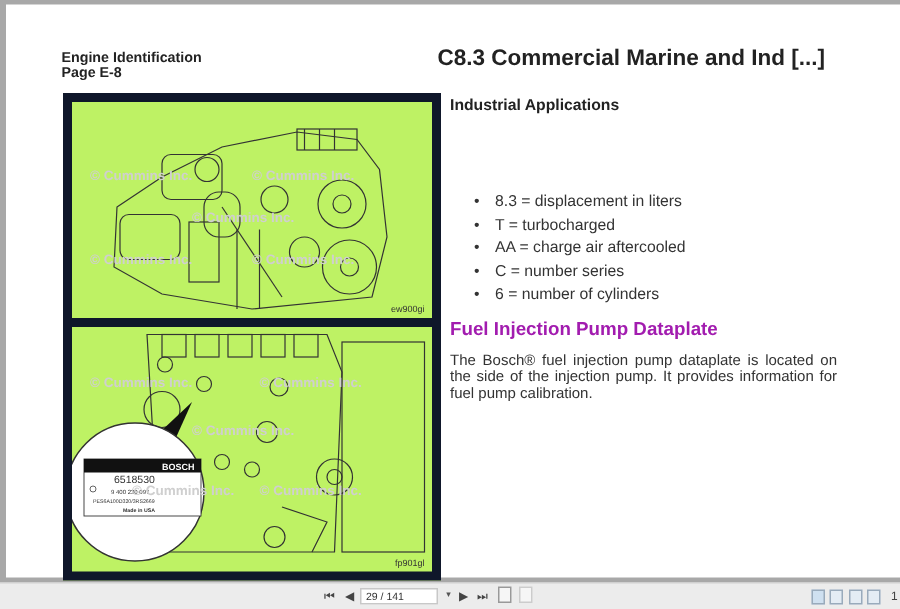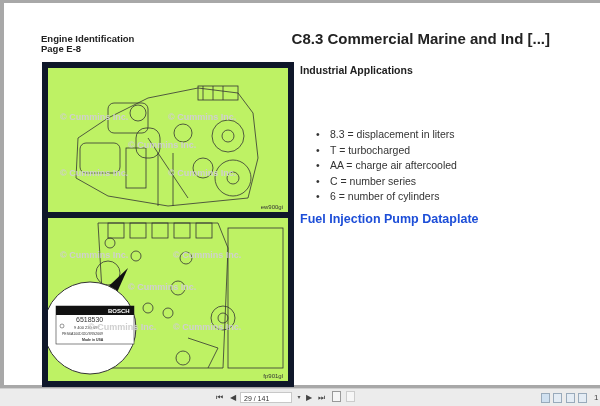--- a/index.html
+++ b/index.html
@@ -11,21 +11,21 @@
   .fig{position:absolute;border:6px solid #0f172a;background:#bef264;overflow:hidden;}
   .fig1{left:38px;top:59px;width:240px;height:144px;}
   .fig2{left:38px;top:209px;width:240px;height:163px;}
   .fig svg{position:absolute;left:0;top:0;}
   .fig-label{position:absolute;right:5px;bottom:2px;font-size:6px;color:#333;}
   .sec1-title{position:absolute;left:296px;top:61px;font-size:10.5px;font-weight:bold;color:#222;}
   .sec1-sub{position:absolute;left:296px;top:76px;font-size:10.5px;color:#333;}
   .bullets{position:absolute;left:296px;top:108px;margin:16px;padding:0;list-style:none;}
   .bullets li{font-size:10.5px;color:#333;height:15.5px;line-height:15.5px;}
   .bullets .dot{display:inline-block;width:14px;}
-  .sec2-title{position:absolute;left:296px;top:209px;font-size:12.5px;font-weight:bold;color:#1d4ed8;}
+  .sec2-title{position:absolute;left:296px;top:209px;font-size:12.5px;font-weight:bold;color:#a21caf;}
   .sec2-body{position:absolute;left:296px;top:232px;width:258px;font-size:10px;color:#333;line-height:11px;text-align:justify;}
   .toolbar{position:absolute;left:0;top:388px;width:600px;height:18px;background:#ececec;border-top:1px solid #d0d0d0;}
   .tb-btn{position:absolute;top:3px;font-size:8px;color:#444;height:12px;line-height:12px;cursor:pointer;}
   .page-box{position:absolute;left:240px;top:3px;width:52px;height:11px;border:1px solid #c8c8c8;background:#fff;font-size:7px;line-height:11px;padding-left:3px;color:#333;box-sizing:border-box;}
   .page-drop{position:absolute;left:292px;top:3px;width:14px;height:11px;font-size:6px;line-height:11px;text-align:center;color:#555;}
   .view-btn{position:absolute;top:4px;width:9px;height:10px;border:1px solid #9ab;background:#e4ecf4;box-sizing:border-box;}
   .view-btn.active{background:#cfe0f0;}
   .zoom-val{position:absolute;left:594px;top:3px;font-size:8px;color:#444;line-height:12px;}
   .wm{font-family:"Liberation Sans",sans-serif;font-size:9px;fill:#cfcfcf;font-weight:bold;}
 </style>
@@ -119,20 +119,21 @@
     <div class="sec1-title">Industrial Applications</div>
     <ul class="bullets">
       <li><span class="dot">•</span><span>8.3 = displacement in liters</span></li>
       <li><span class="dot">•</span><span>T = turbocharged</span></li>
       <li><span class="dot">•</span><span>AA = charge air aftercooled</span></li>
       <li><span class="dot">•</span><span>C = number series</span></li>
       <li><span class="dot">•</span><span>6 = number of cylinders</span></li>
     </ul>
 
     <div class="sec2-title">Fuel Injection Pump Dataplate</div>
+    <div class="sec2-body">The Bosch® fuel injection pump dataplate is located on the side of the injection pump. It provides information for fuel pump calibration.</div>
   </div>
 </div>
 
 <div class="toolbar">
   <span class="tb-btn" style="left:216px">⏮</span>
   <span class="tb-btn" style="left:230px">◀</span>
   <div class="page-box">29 / 141</div>
   <div class="page-drop">▾</div>
   <span class="tb-btn" style="left:306px">▶</span>
   <span class="tb-btn" style="left:318px">⏭</span>

